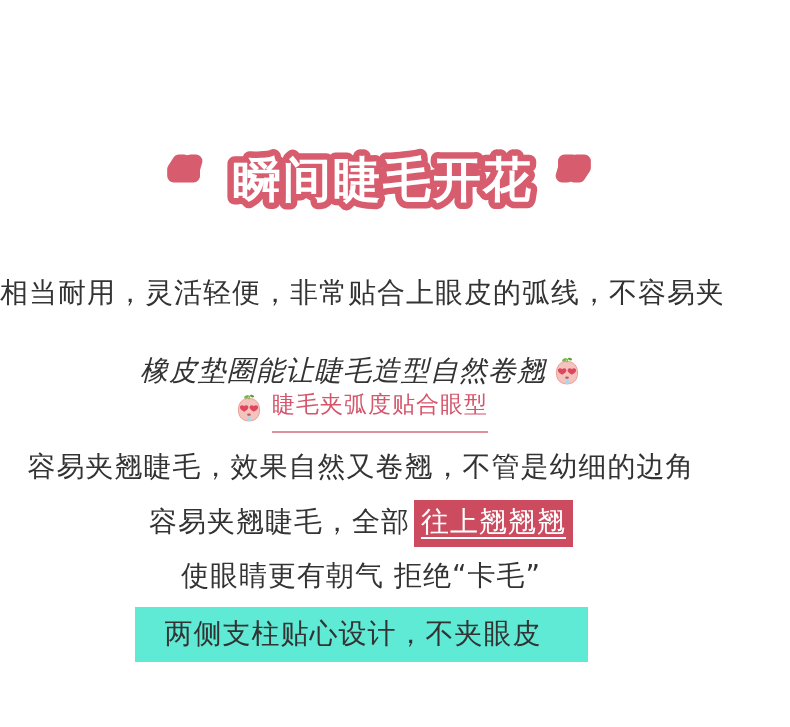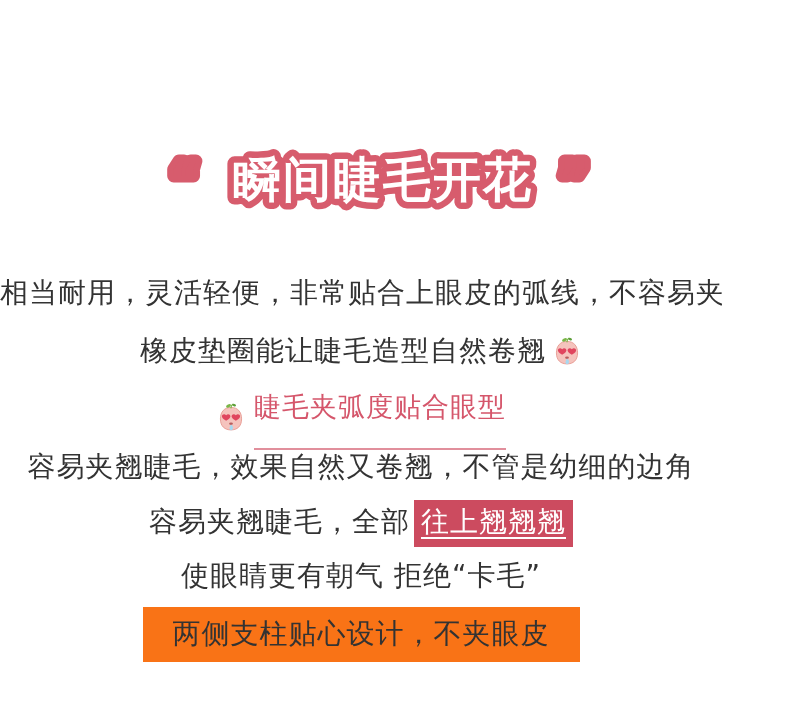--- a/index.html
+++ b/index.html
@@ -33,38 +33,38 @@
     letter-spacing: 2px;
   }
   
   .body-text {
     font-size: 28px;
     color: #333333;
     font-weight: 400;
     letter-spacing: 1px;
   }
   .p1 { top: 274px; }
-  .p2 { top: 332px; }
+  .p2 { top: 352px; font-style: italic; }
   .heading-row { top: 389px; }
   .p3 { top: 448px; }
   .p4 { top: 500px; }
   .p5 { top: 557px; text-align: center; }
   .p6 { top: 607px; }
 
   .heading-inner {
     display: inline-flex;
     align-items: center;
     gap: 8px;
   }
   .heading-text {
-    font-size: 27px;
+    font-size: 23px;
     font-weight: 500;
     color: #d5566b;
     letter-spacing: 1px;
-    padding-bottom: 23px;
+    padding-bottom: 11px;
     border-bottom: 2px solid #e18f9c;
   }
   .emoji {
     display: inline-block;
     vertical-align: -7px;
   }
   .p2 .emoji { margin-left: 6px; }
 
   .hl-red {
     display: inline-block;
@@ -72,22 +72,22 @@
     color: #ffffff;
     padding: 3px 7px 6px 7px;
     margin-left: 4px;
     text-decoration: underline;
     text-decoration-color: #ffffff;
     text-decoration-thickness: 2px;
     text-underline-offset: 6px;
   }
   .hl-soft {
     display: inline-block;
-    background: #f97316;
-    padding: 8px 30px 9px 30px;
+    background: #5eead4;
+    padding: 8px 46px 9px 30px;
   }
 </style>
 </head>
 <body>
 
 <div class="page">
 
   <div class="row title-row">
     <svg class="title-svg" width="760" height="104" viewBox="0 0 760 104">
       <text x="380" y="70" text-anchor="middle">

